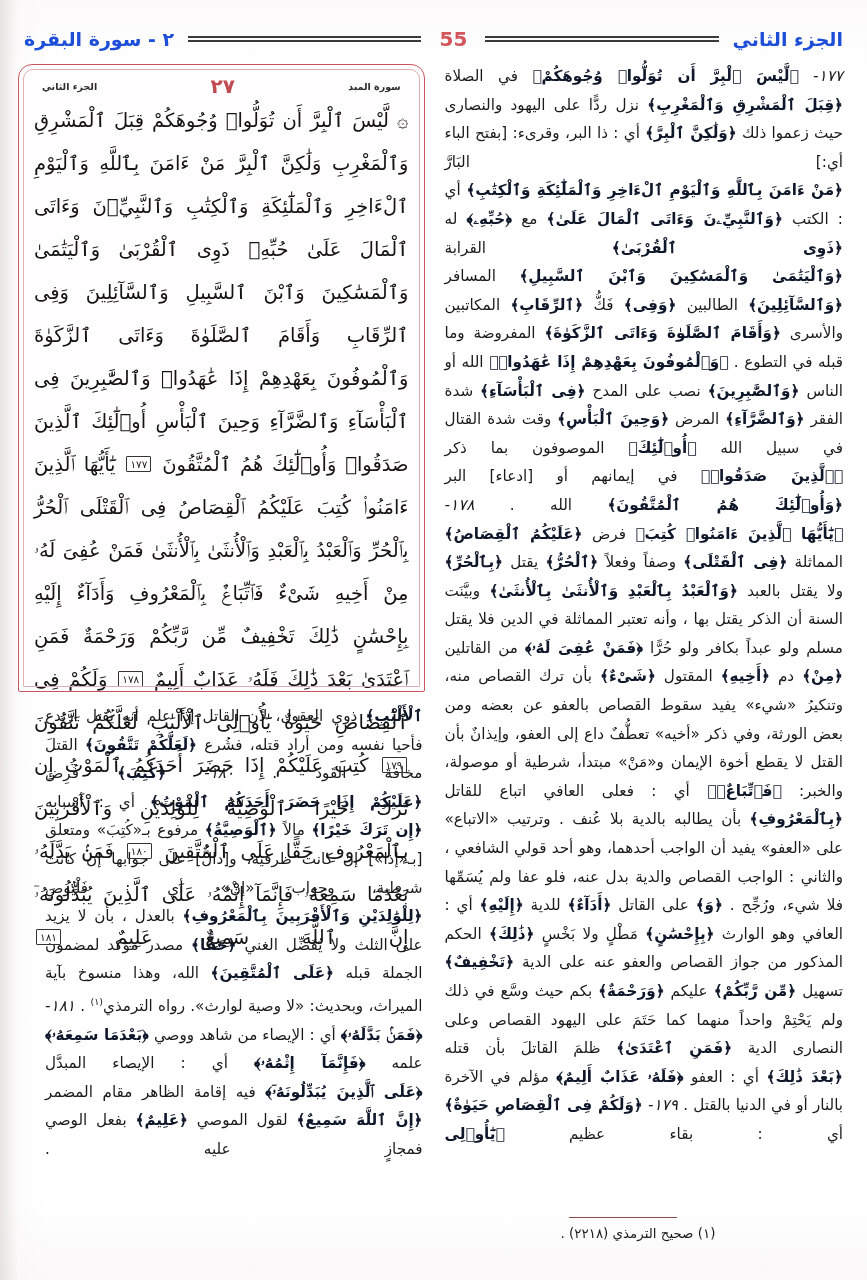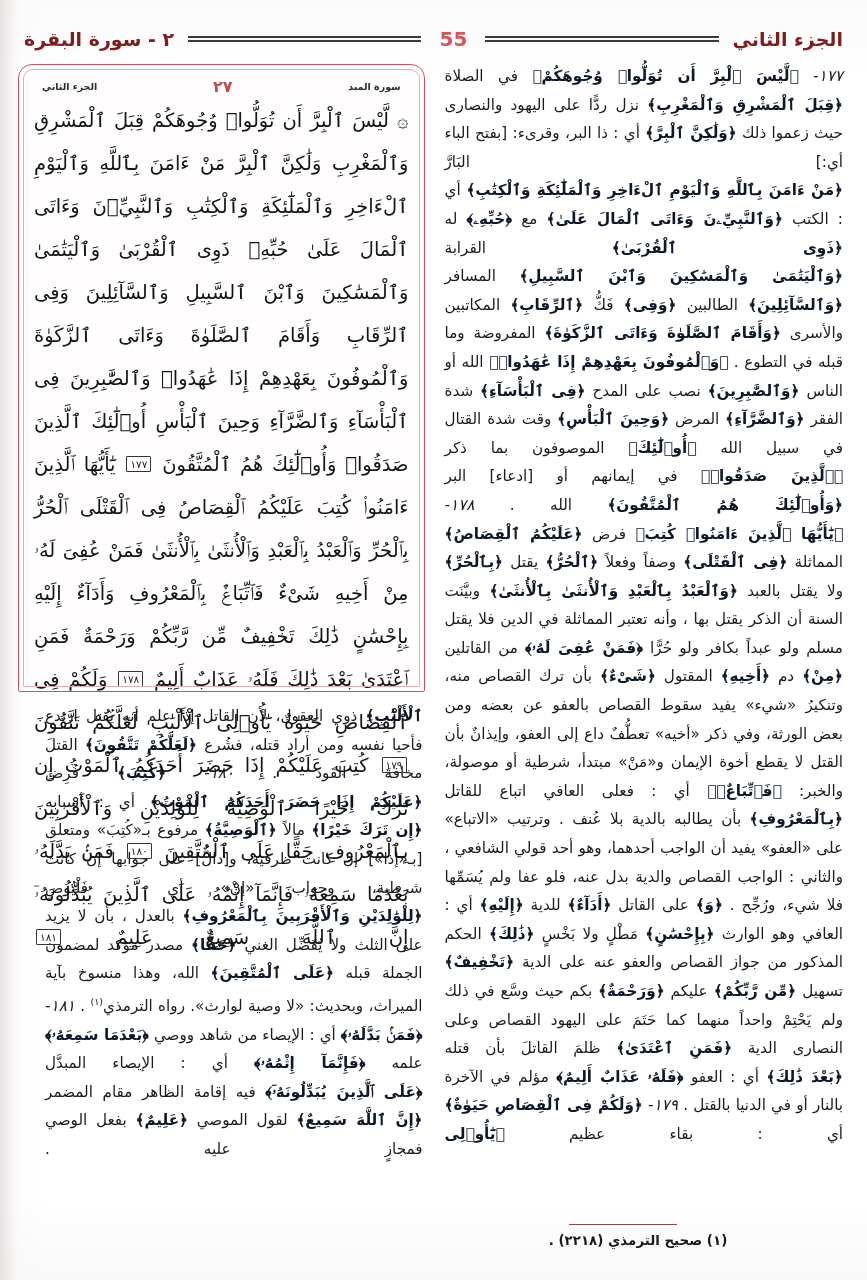--- a/index.html
+++ b/index.html
@@ -31,21 +31,21 @@
     position: absolute;
     top: 22px;
     right: 18px;
     left: 18px;
     height: 34px;
     display: flex;
     align-items: center;
     direction: rtl;
   }
   .hdr-title {
-    color: #7f1d1d;
+    color: #1d4ed8;
     font-size: 19px;
     font-weight: bold;
     white-space: nowrap;
     padding: 0 6px;
     letter-spacing: 0;
   }
   .hdr-rule {
     flex: 1 1 auto;
     height: 6px;
     position: relative;
@@ -117,21 +117,21 @@
     padding: 2px 12px 0 12px;
     height: 22px;
   }
   .mushaf-sura, .mushaf-juz {
     font-size: 9.5px;
     color: #2b2b2b;
     font-weight: bold;
     white-space: nowrap;
   }
   .mushaf-ayah-no {
-    font-size: 16px;
+    font-size: 20px;
     color: #c24a52;
     font-weight: bold;
   }
   .mushaf-body {
     direction: rtl;
     text-align: justify;
     text-align-last: justify;
     font-size: 19.5px;
     line-height: 43px;
     color: #141414;
@@ -217,19 +217,19 @@
         <span class="mushaf-ayah-no">٢٧</span>
         <span class="mushaf-juz">الجزء الثاني</span>
       </div>
       <div class="mushaf-body" id="mushaf-body"><span>۞ لَّيْسَ ٱلْبِرَّ أَن تُوَلُّوا۟ وُجُوهَكُمْ قِبَلَ ٱلْمَشْرِقِ وَٱلْمَغْرِبِ وَلَٰكِنَّ ٱلْبِرَّ مَنْ ءَامَنَ بِٱللَّهِ وَٱلْيَوْمِ ٱلْءَاخِرِ وَٱلْمَلَٰٓئِكَةِ وَٱلْكِتَٰبِ وَٱلنَّبِيِّۦنَ وَءَاتَى ٱلْمَالَ عَلَىٰ حُبِّهِۦ ذَوِى ٱلْقُرْبَىٰ وَٱلْيَتَٰمَىٰ وَٱلْمَسَٰكِينَ وَٱبْنَ ٱلسَّبِيلِ وَٱلسَّآئِلِينَ وَفِى ٱلرِّقَابِ وَأَقَامَ ٱلصَّلَوٰةَ وَءَاتَى ٱلزَّكَوٰةَ وَٱلْمُوفُونَ بِعَهْدِهِمْ إِذَا عَٰهَدُوا۟ وَٱلصَّٰبِرِينَ فِى ٱلْبَأْسَآءِ وَٱلضَّرَّآءِ وَحِينَ ٱلْبَأْسِ أُو۟لَٰٓئِكَ ٱلَّذِينَ صَدَقُوا۟ وَأُو۟لَٰٓئِكَ هُمُ ٱلْمُتَّقُونَ </span><span class="ayah-mark">١٧٧</span> <span>يَٰٓأَيُّهَا ٱلَّذِينَ ءَامَنُوا۟ كُتِبَ عَلَيْكُمُ ٱلْقِصَاصُ فِى ٱلْقَتْلَى ٱلْحُرُّ بِٱلْحُرِّ وَٱلْعَبْدُ بِٱلْعَبْدِ وَٱلْأُنثَىٰ بِٱلْأُنثَىٰ فَمَنْ عُفِىَ لَهُۥ مِنْ أَخِيهِ شَىْءٌ فَٱتِّبَاعٌۢ بِٱلْمَعْرُوفِ وَأَدَآءٌ إِلَيْهِ بِإِحْسَٰنٍ ذَٰلِكَ تَخْفِيفٌ مِّن رَّبِّكُمْ وَرَحْمَةٌ فَمَنِ ٱعْتَدَىٰ بَعْدَ ذَٰلِكَ فَلَهُۥ عَذَابٌ أَلِيمٌ </span><span class="ayah-mark">١٧٨</span> <span>وَلَكُمْ فِى ٱلْقِصَاصِ حَيَوٰةٌ يَٰٓأُو۟لِى ٱلْأَلْبَٰبِ لَعَلَّكُمْ تَتَّقُونَ </span><span class="ayah-mark">١٧٩</span> <span>كُتِبَ عَلَيْكُمْ إِذَا حَضَرَ أَحَدَكُمُ ٱلْمَوْتُ إِن تَرَكَ خَيْرًا ٱلْوَصِيَّةُ لِلْوَٰلِدَيْنِ وَٱلْأَقْرَبِينَ بِٱلْمَعْرُوفِ حَقًّا عَلَى ٱلْمُتَّقِينَ </span><span class="ayah-mark">١٨٠</span> <span>فَمَنۢ بَدَّلَهُۥ بَعْدَمَا سَمِعَهُۥ فَإِنَّمَآ إِثْمُهُۥ عَلَى ٱلَّذِينَ يُبَدِّلُونَهُۥٓ إِنَّ ٱللَّهَ سَمِيعٌ عَلِيمٌ </span><span class="ayah-mark">١٨١</span> </div>
     </div>
 
     <div class="tafsir" id="tafsir-left"><span class="q">ٱلْأَلْبَٰبِ﴾</span><span> ذوي العقول، لأن القاتل إذا علم أنه يُقتل ارتدع فأحيا نفسه ومن أراد قتله، فشُرع </span><span class="q">﴿لَعَلَّكُمْ تَتَّقُونَ﴾</span><span> القتلَ مخافةَ القَود .</span> <span class="vnum">١٨٠- </span><span class="q">﴿كُتِبَ﴾</span><span> فُرِضَ </span><span class="q">﴿عَلَيْكُمْ إِذَا حَضَرَ أَحَدَكُمُ ٱلْمَوْتُ﴾</span><span> أي : أسبابه </span><span class="q">﴿إِن تَرَكَ خَيْرًا﴾</span><span> مالاً </span><span class="q">﴿ٱلْوَصِيَّةُ﴾</span><span> مرفوع بـ«كُتِبَ» ومتعلق [بـ«إذا»] إن كانت ظرفية، و[دالٌّ] على جوابها إن كانت شرطية، وجواب «إنْ» أي : فَلْيُوصِ </span><span class="q">﴿لِلْوَٰلِدَيْنِ وَٱلْأَقْرَبِينَ بِٱلْمَعْرُوفِ﴾</span><span> بالعدل ، بأن لا يزيد على الثلث ولا يُفَضِّل الغني </span><span class="q">﴿حَقًّا﴾</span><span> مصدر مؤكد لمضمون الجملة قبله </span><span class="q">﴿عَلَى ٱلْمُتَّقِينَ﴾</span><span> الله، وهذا منسوخ بآية الميراث، وبحديث: «لا وصية لوارث». رواه الترمذي</span><span class="sup">(١)</span><span> .</span> <span class="vnum">١٨١- </span><span class="q">﴿فَمَنۢ بَدَّلَهُۥ﴾</span><span> أي : الإيصاء من شاهد ووصي </span><span class="q">﴿بَعْدَمَا سَمِعَهُۥ﴾</span><span> علمه </span><span class="q">﴿فَإِنَّمَآ إِثْمُهُۥ﴾</span><span> أي : الإيصاء المبدَّل </span><span class="q">﴿عَلَى ٱلَّذِينَ يُبَدِّلُونَهُۥٓ﴾</span><span> فيه إقامة الظاهر مقام المضمر </span><span class="q">﴿إِنَّ ٱللَّهَ سَمِيعٌ﴾</span><span> لقول الموصي </span><span class="q">﴿عَلِيمٌ﴾</span><span> بفعل الوصي فمجازٍ عليه .</span> </div>
   </div>
 </div>
 
-<div style="position:absolute; bottom:29px; right:20px; width:418px;font-weight:bold;">
+<div style="position:absolute; bottom:36px; right:20px; width:418px;">
   <div class="footnote-rule"></div>
   <div class="footnote-text">
     <span>(١)</span>
     <span>صحيح الترمذي (٢٢١٨) .</span>
   </div>
 </div>
 
 </body></html>

